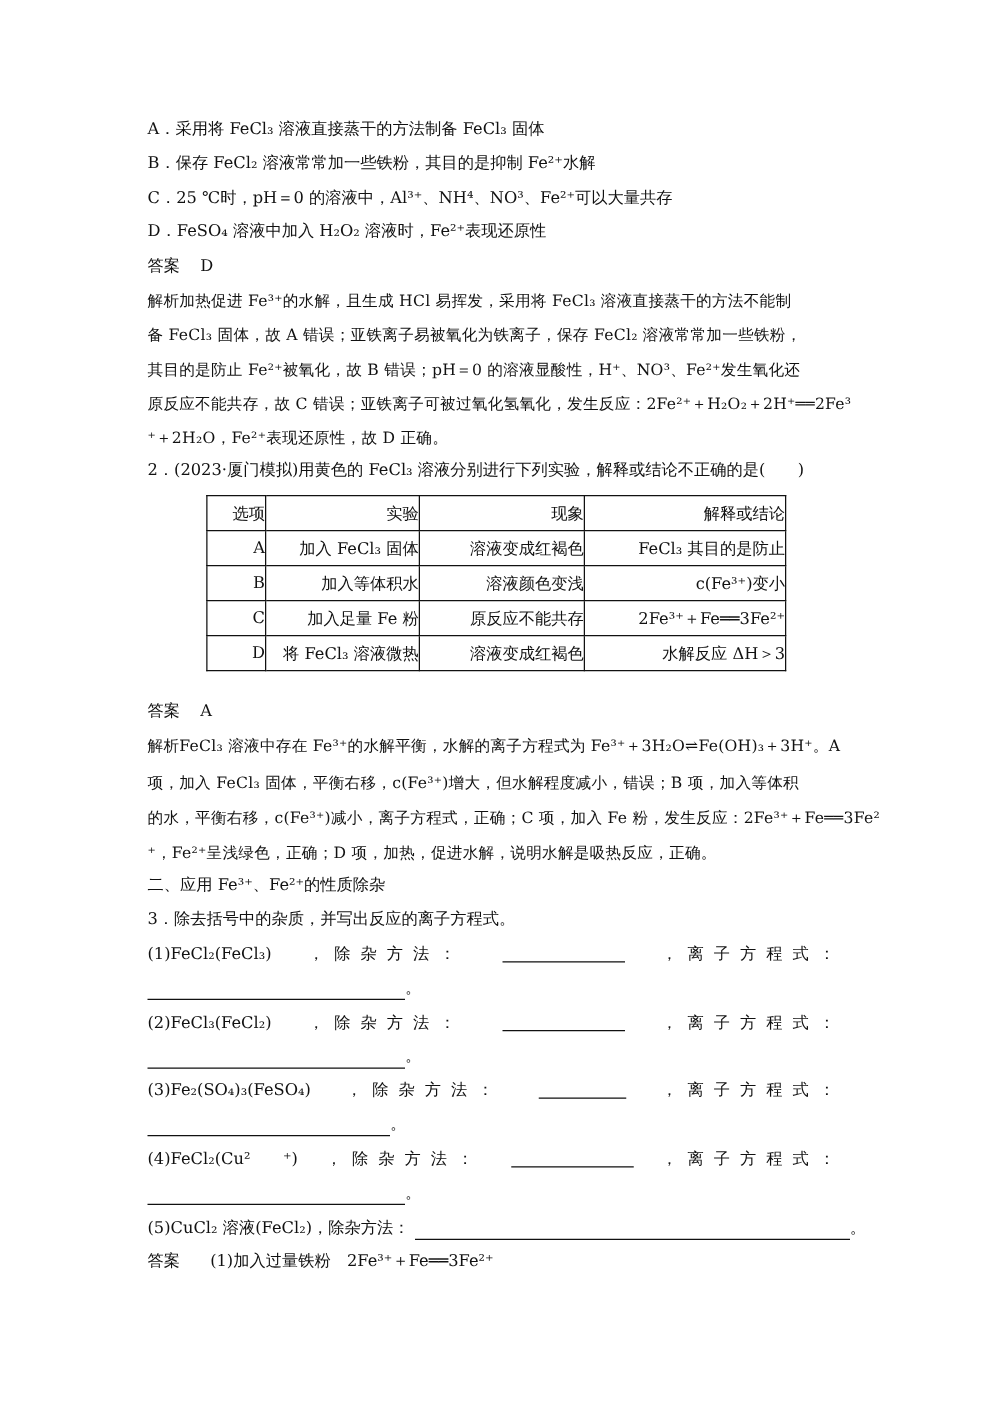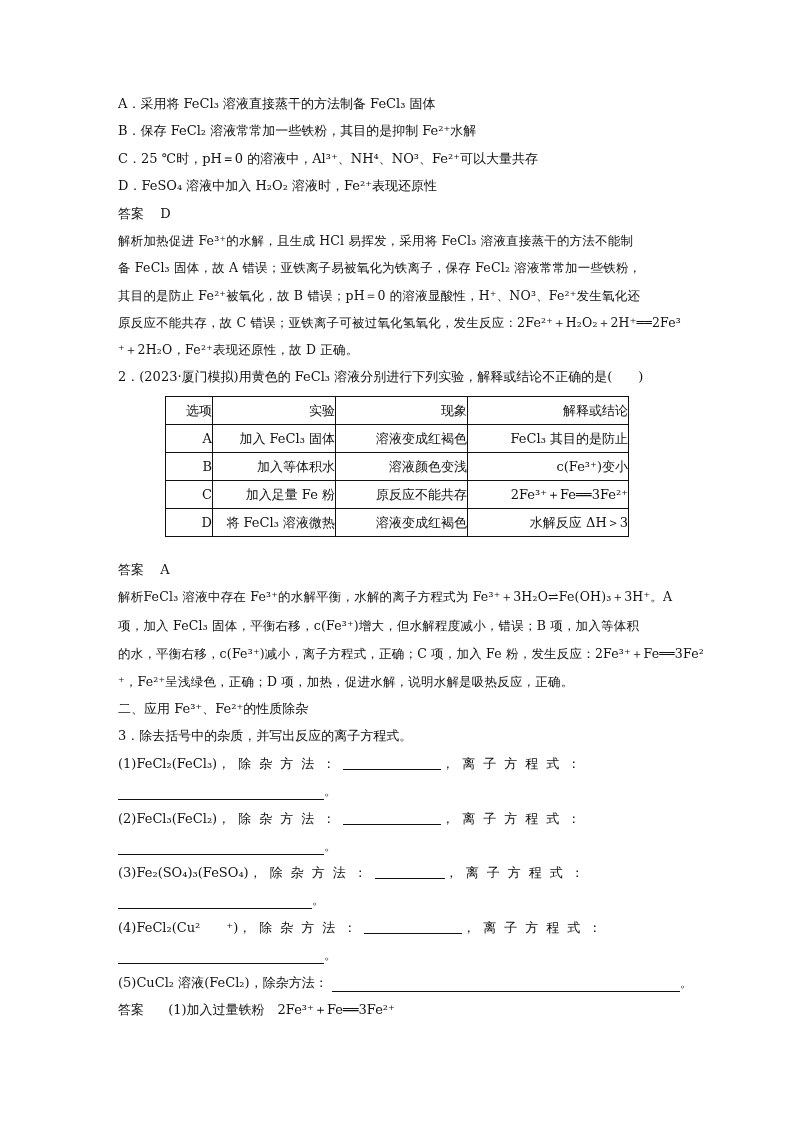--- a/index.html
+++ b/index.html
@@ -1,20 +1,20 @@
 <!DOCTYPE html>
 <html><head>
 <meta charset="utf-8">
 <style>
   html, body { margin: 0; padding: 0; background: #ffffff; }
   body { width: 794px; height: 1123px; position: relative; overflow: hidden;
          font-family: "DejaVu Serif", "Liberation Serif", serif; color: #111; }
   .line { position: absolute; left: 118px; font-size: 13px; line-height: 18px; white-space: nowrap; }
   .ana { font-size: 12.5px; letter-spacing: 0.2px; }
-  .justify { width: 558px; display: flex; }
+  .justify { width: 558px; display: flex; justify-content: space-between; }
   .blank { display: inline-block; border-bottom: 1px solid #111; height: 14px; vertical-align: bottom; }
   .label { margin-right: 0; }
   table.exp { position: absolute; left: 165px; top: 396px; border-collapse: collapse;
               font-size: 13px; }
   table.exp td { border: 1px solid #111; height: 27px; padding: 0; text-align: right; white-space: nowrap; }
   .spaced { letter-spacing: 8px; }
 </style>
 </head>
 <body>
 

